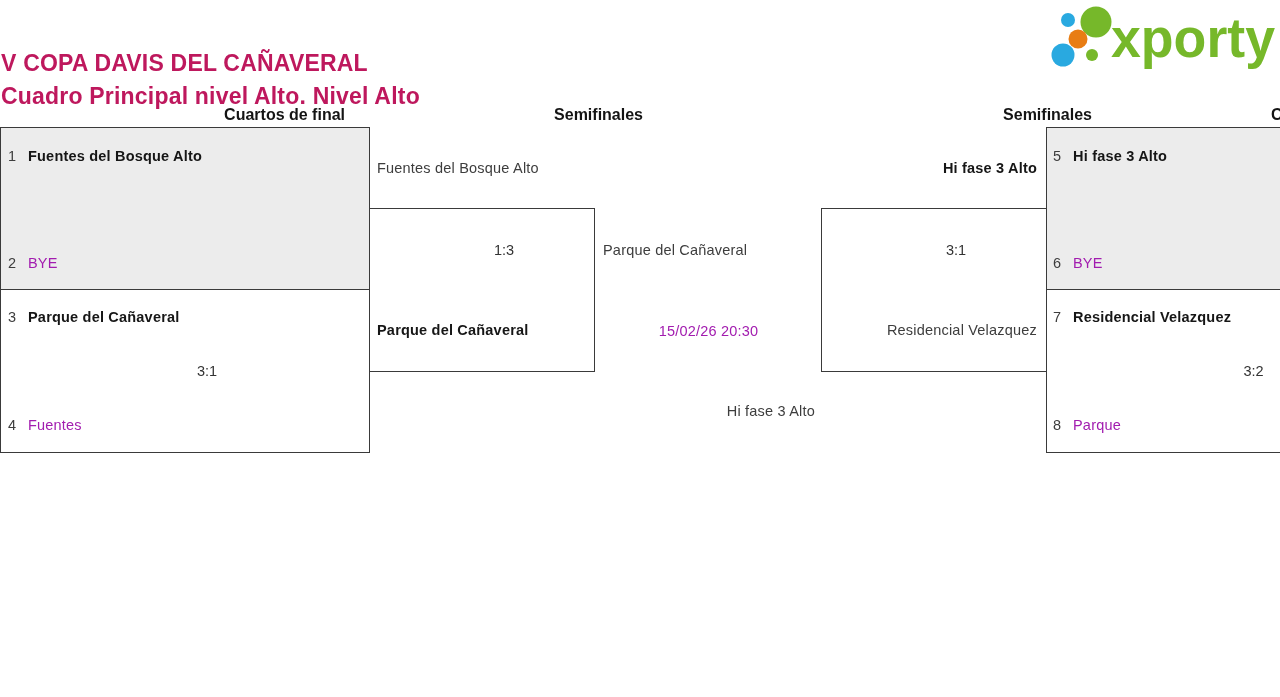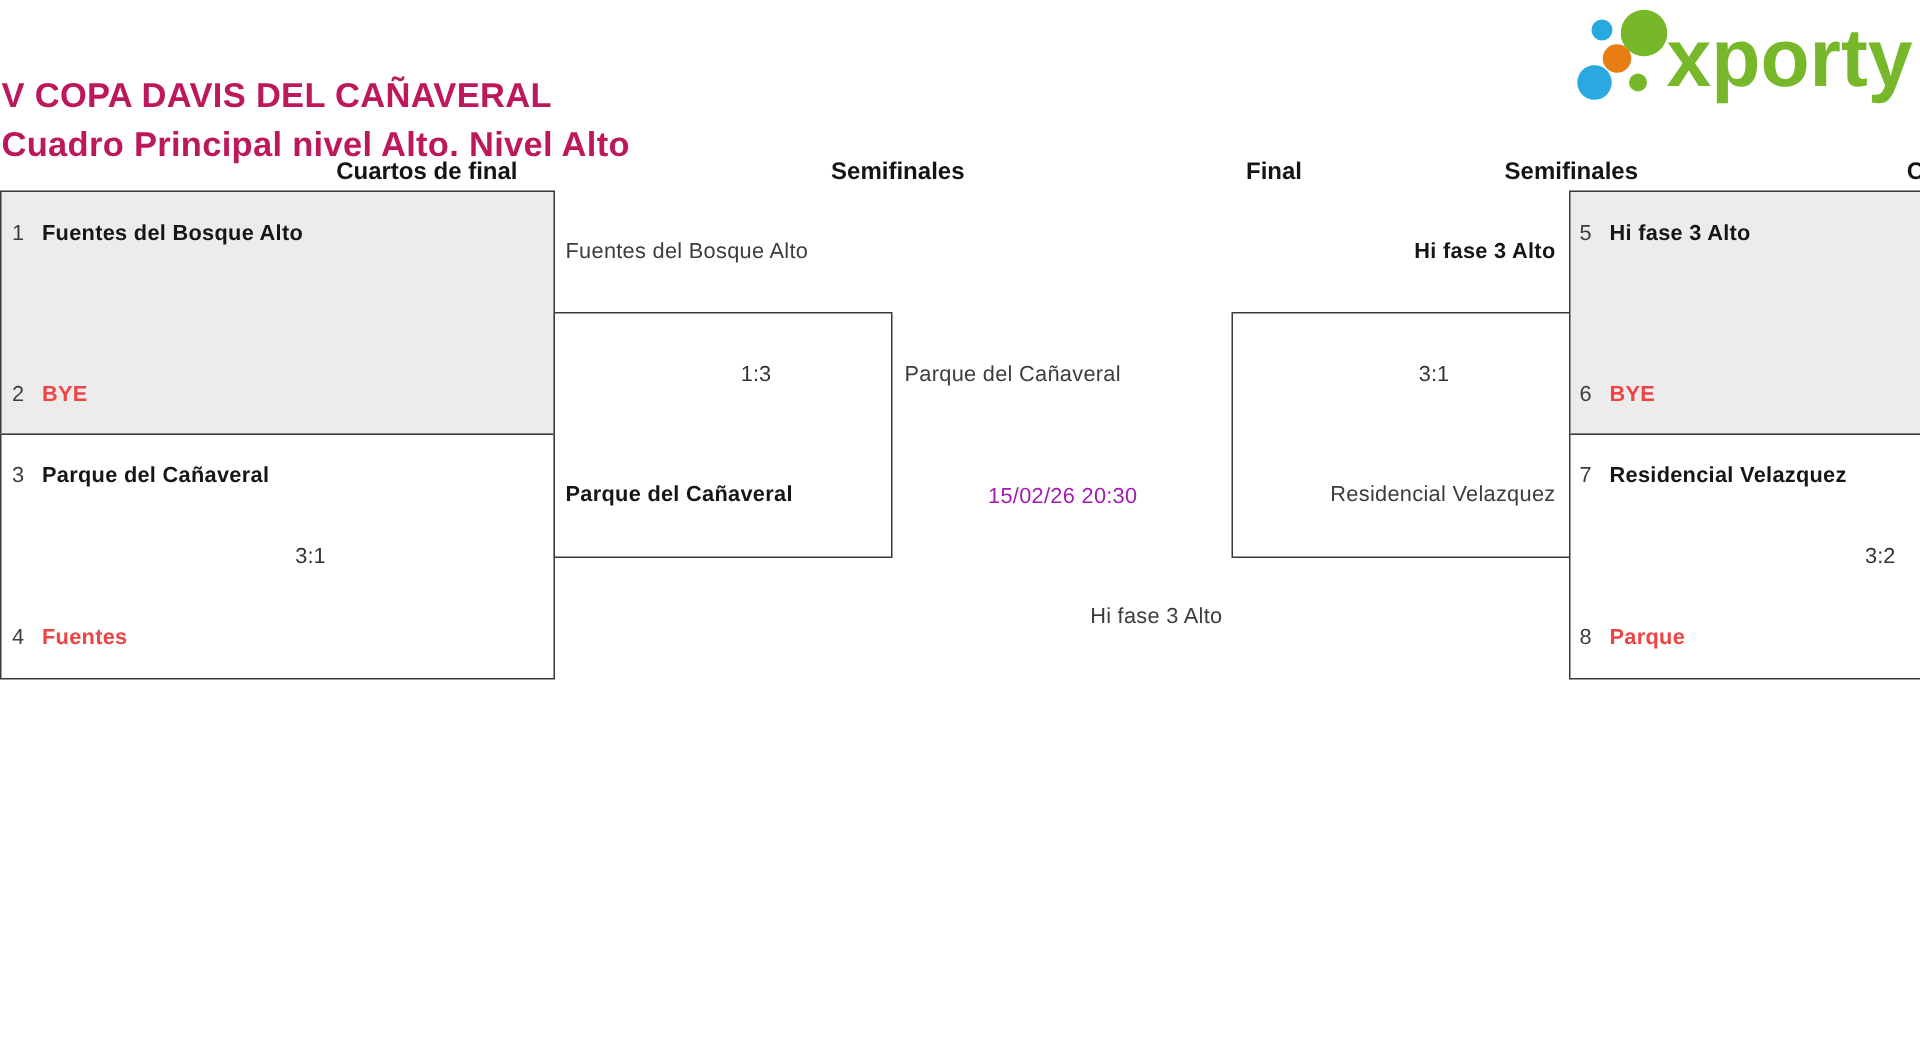--- a/index.html
+++ b/index.html
@@ -10,21 +10,21 @@
     background:#ffffff;
     font-family:"Liberation Sans", sans-serif;
     color:#1a1a1a;
   }
   .title-block{position:absolute;left:1px;top:2px;font-size:23px;font-weight:700;color:#be185d;line-height:33px;letter-spacing:.2px;margin-top:45px;}
   .round-header{position:absolute;top:96px;width:320px;transform:translateX(-50%);text-align:right;font-size:16px;font-weight:700;color:#141414;white-space:nowrap;margin-top:10px;}
   .match-box{position:absolute;box-sizing:border-box;border:1px solid #3a3a3a;background:#ffffff;}
   .match-box.bye{background:#ececec;}
   .slot{position:absolute;display:flex;align-items:baseline;font-size:14.5px;line-height:18px;white-space:nowrap;}
   .seed{flex:0 0 20px;width:20px;color:#3d3d3d;font-weight:400;}
-  .team{color:#ef4444;font-weight:700;letter-spacing:.2px;}
+  .team{color:#a21caf;font-weight:400;letter-spacing:.2px;}
   .team.winner{color:#161616;font-weight:700;}
   .score{position:absolute;text-align:center;font-size:14.5px;line-height:18px;color:#333;padding-left:22px;}
   .freelabel{position:absolute;font-size:14.5px;line-height:18px;white-space:nowrap;letter-spacing:.2px;color:#3d3d3d;}
   .freelabel.winner{color:#161616;font-weight:700;}
   .freelabel.right{text-align:right;}
   .freelabel.center{text-align:center;}
   .logo{position:absolute;left:1050px;top:3px;cursor:pointer;}
 </style>
 </head>
 <body>
@@ -40,21 +40,20 @@
     <circle cx="18" cy="17" r="7" fill="#29a9e0"></circle>
     <circle cx="46" cy="19" r="15.5" fill="#76b82a"></circle>
     <circle cx="28" cy="36" r="9.5" fill="#e87d13"></circle>
     <circle cx="13" cy="52" r="11.5" fill="#29a9e0"></circle>
     <circle cx="42" cy="52" r="6" fill="#76b82a"></circle>
     <text x="61" y="54" font-size="55" font-weight="bold" textLength="164" lengthAdjust="spacingAndGlyphs" fill="#76b82a">xporty</text>
   </svg>
 
   <div class="round-header" style="left:185px;">Cuartos de final</div>
   <div class="round-header" style="left:483px;">Semifinales</div>
-  <div class="round-header" style="left:708px;">Final</div>
   <div class="round-header" style="left:932px;">Semifinales</div>
   <div class="round-header" style="left:1232px;">Cuartos de final</div>
 
   <div class="match-box bye" style="left:0;top:127px;width:370px;height:163px;"></div>
   <div class="match-box" style="left:0;top:289px;width:370px;height:164px;"></div>
   <div class="match-box" style="left:369px;top:208px;width:226px;height:164px;"></div>
   <div class="match-box" style="left:821px;top:208px;width:226px;height:164px;"></div>
   <div class="match-box bye" style="left:1046px;top:127px;width:371px;height:163px;"></div>
   <div class="match-box" style="left:1046px;top:289px;width:371px;height:164px;"></div>
 

